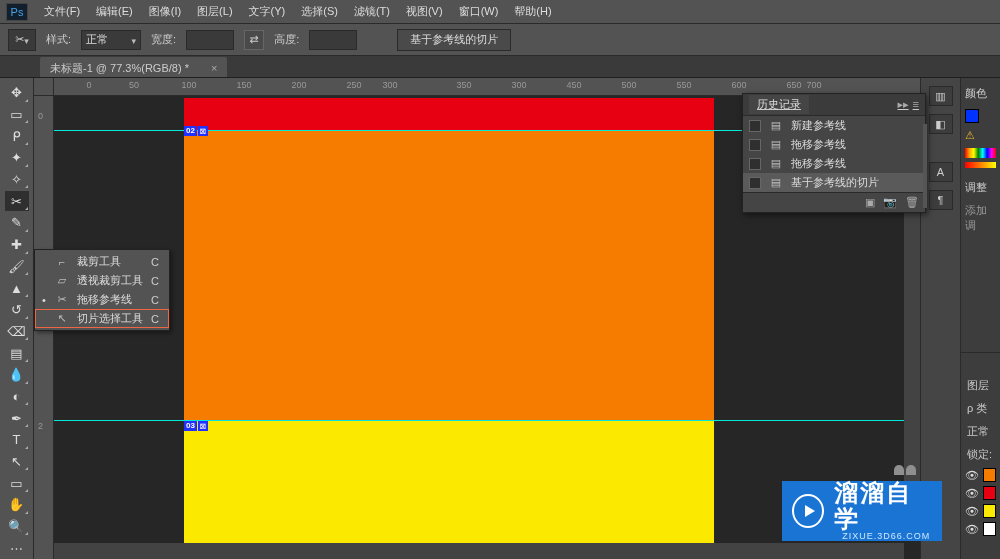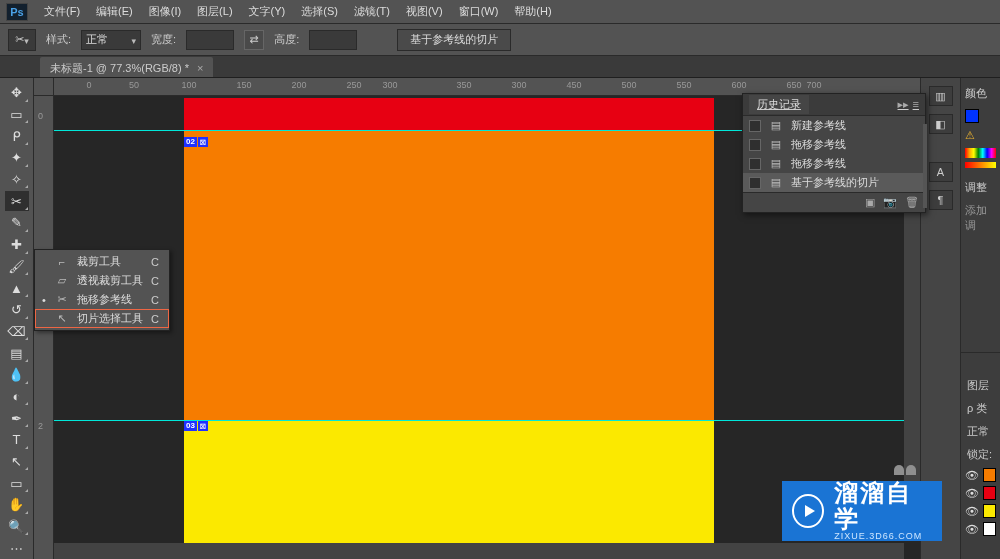--- a/index.html
+++ b/index.html
@@ -1,34 +1,34 @@
 <!DOCTYPE html>
 <html><head>
 <meta charset="utf-8">
 <style>
   * { box-sizing: border-box; margin: 0; padding: 0; }
   body { font-family: "Microsoft YaHei", Arial, sans-serif; font-size: 11px; color: #ccc; background: #535353; width: 1000px; height: 559px; overflow: hidden; position: relative; }
   
   
   .menubar { height: 24px; background: #535353; display: flex; align-items: center; padding: 0 6px; border-bottom: 1px solid #2a2a2a; }
-  .ps-logo { width: 22px; height: 18px; background: #12202e; color:#49a0e6; border: 1px solid #444; display: flex; align-items: center; justify-content: center; font-weight: bold; font-size: 11px; margin-right: 8px; }
+  .ps-logo { width: 22px; height: 18px; background: #12202e; color:#49a0e6; border: 1px solid #444; display: flex; align-items: center; justify-content: center; font-weight: normal; font-size: 11px; margin-right: 8px; }
   .menu-item { padding: 3px 8px; color: #ddd; cursor: pointer; }
   
   
   .optionsbar { height: 32px; background: #535353; display: flex; align-items: center; padding: 0 8px; border-bottom: 1px solid #2a2a2a; gap: 10px; }
   .opt-icon { width: 28px; height: 22px; background: #3a3a3a; border:1px solid #2a2a2a; display:flex;align-items:center;justify-content:center; }
   .opt-label { color: #ccc; }
   .opt-select { width: 60px; height: 20px; background: #3a3a3a; border:1px solid #2a2a2a; display:flex;align-items:center; justify-content:space-between; padding: 0 4px; color:#ddd; }
   .opt-input { width: 48px; height: 20px; background: #3a3a3a; border:1px solid #2a2a2a; }
   .opt-button { height: 22px; padding: 0 12px; background: #4a4a4a; border:1px solid #2a2a2a; display:flex;align-items:center; color:#ddd; }
   .opt-swap { width:20px;height:20px; background:#4a4a4a; border:1px solid #666; display:flex;align-items:center;justify-content:center;}
   
   
   .tabbar { height: 22px; background: #3a3a3a; display:flex; align-items:flex-end; padding-left: 40px; border-bottom:1px solid #1f1f1f;}
-  .doc-tab { height: 20px; background:#535353; padding:2px 10px 0 10px; font-size:11px; color:#ccc; display:flex; align-items:center; gap:8px; border-top-left-radius:2px; border-top-right-radius:2px;}
+  .doc-tab { height: 20px; background:#535353; padding:2px 10px 0 10px; font-size:11px; color:#ccc; display:flex; align-items:center; gap:22px; border-top-left-radius:2px; border-top-right-radius:2px;}
   .doc-tab .x { color:#aaa; }
   
   
   .main { display:flex; height: calc(559px - 24px - 32px - 22px); position:relative; }
   
   
   .toolbox { width: 34px; background:#535353; border-right:1px solid #2a2a2a; display:flex; flex-direction:column; align-items:center; padding-top:4px; }
   .tool { width:24px; height:20px; margin:1px 0; display:flex; align-items:center; justify-content:center; color:#ddd; font-size:13px; position:relative; cursor:pointer;}
   .tool.active { background:#2f2f2f; }
   .tool .tri { position:absolute; right:1px; bottom:1px; width:0;height:0; border-right:3px solid #aaa; border-top:3px solid transparent; }
@@ -89,21 +89,21 @@
   .hp-row.sel { background:#5a5a5a;}
   .hp-foot { height:20px; border-top:1px solid #2a2a2a; display:flex; align-items:center; justify-content:flex-end; gap:8px; padding:0 6px; color:#aaa;}
   .hp-resize { position:absolute; right:-2px; top:30px; bottom:4px; width:4px; background:#555; }
   
   
   .watermark { position:absolute; right:58px; bottom:18px; width:160px; height:60px; background:#1a74d4; color:#fff; display:flex; align-items:center; gap:10px; padding:6px 10px; }
   .wm-logo { width:34px; height:34px; border:2px solid #fff; border-radius:50%; display:flex;align-items:center;justify-content:center; }
   .wm-logo::before { content:""; width:0;height:0; border-left:10px solid #fff; border-top:6px solid transparent; border-bottom:6px solid transparent; margin-left:3px;}
   .wm-text { display:flex; flex-direction:column; line-height:1.1;}
   .wm-main { font-size:24px; font-weight:bold; letter-spacing:2px;}
-  .wm-sub { font-size:9px; letter-spacing:1px; color:#cde6ff;}
+  .wm-sub { font-size:9px; letter-spacing:1px; color:#cde6ff;margin-left:8px;}
   .wm-eyes { position:absolute; top:-16px; right:26px; display:flex; gap:2px;}
   .wm-eye { width:10px;height:10px; background:#8f8f8f; border-radius:50% 50% 0 0;}
   
   .chev::after{content:"▾"; font-size:9px; color:#bbb;}
 </style>
 </head>
 <body>
 
 <div class="menubar">
   <div class="ps-logo">Ps</div>
@@ -198,21 +198,21 @@
 
     <div class="canvas">
       <div class="stripe-red"></div>
       <div class="stripe-orange"></div>
       <div class="stripe-yellow"></div>
     </div>
 
     <div class="guide-h" style="top:52px"></div>
     <div class="guide-h" style="top:342px"></div>
 
-    <div class="slice-label" style="left:150px; top:59px">
+    <div class="slice-label" style="left:150px; top:48px">
       <span class="slice-box">02</span>
         <span class="slice-sym">⊠</span>
     </div>
     <div class="slice-label" style="left:150px; top:343px">
       <span class="slice-box">03</span>
         <span class="slice-sym">⊠</span>
     </div>
 
     <div class="scrollbar-v"></div>
     <div class="scrollbar-h"></div>

